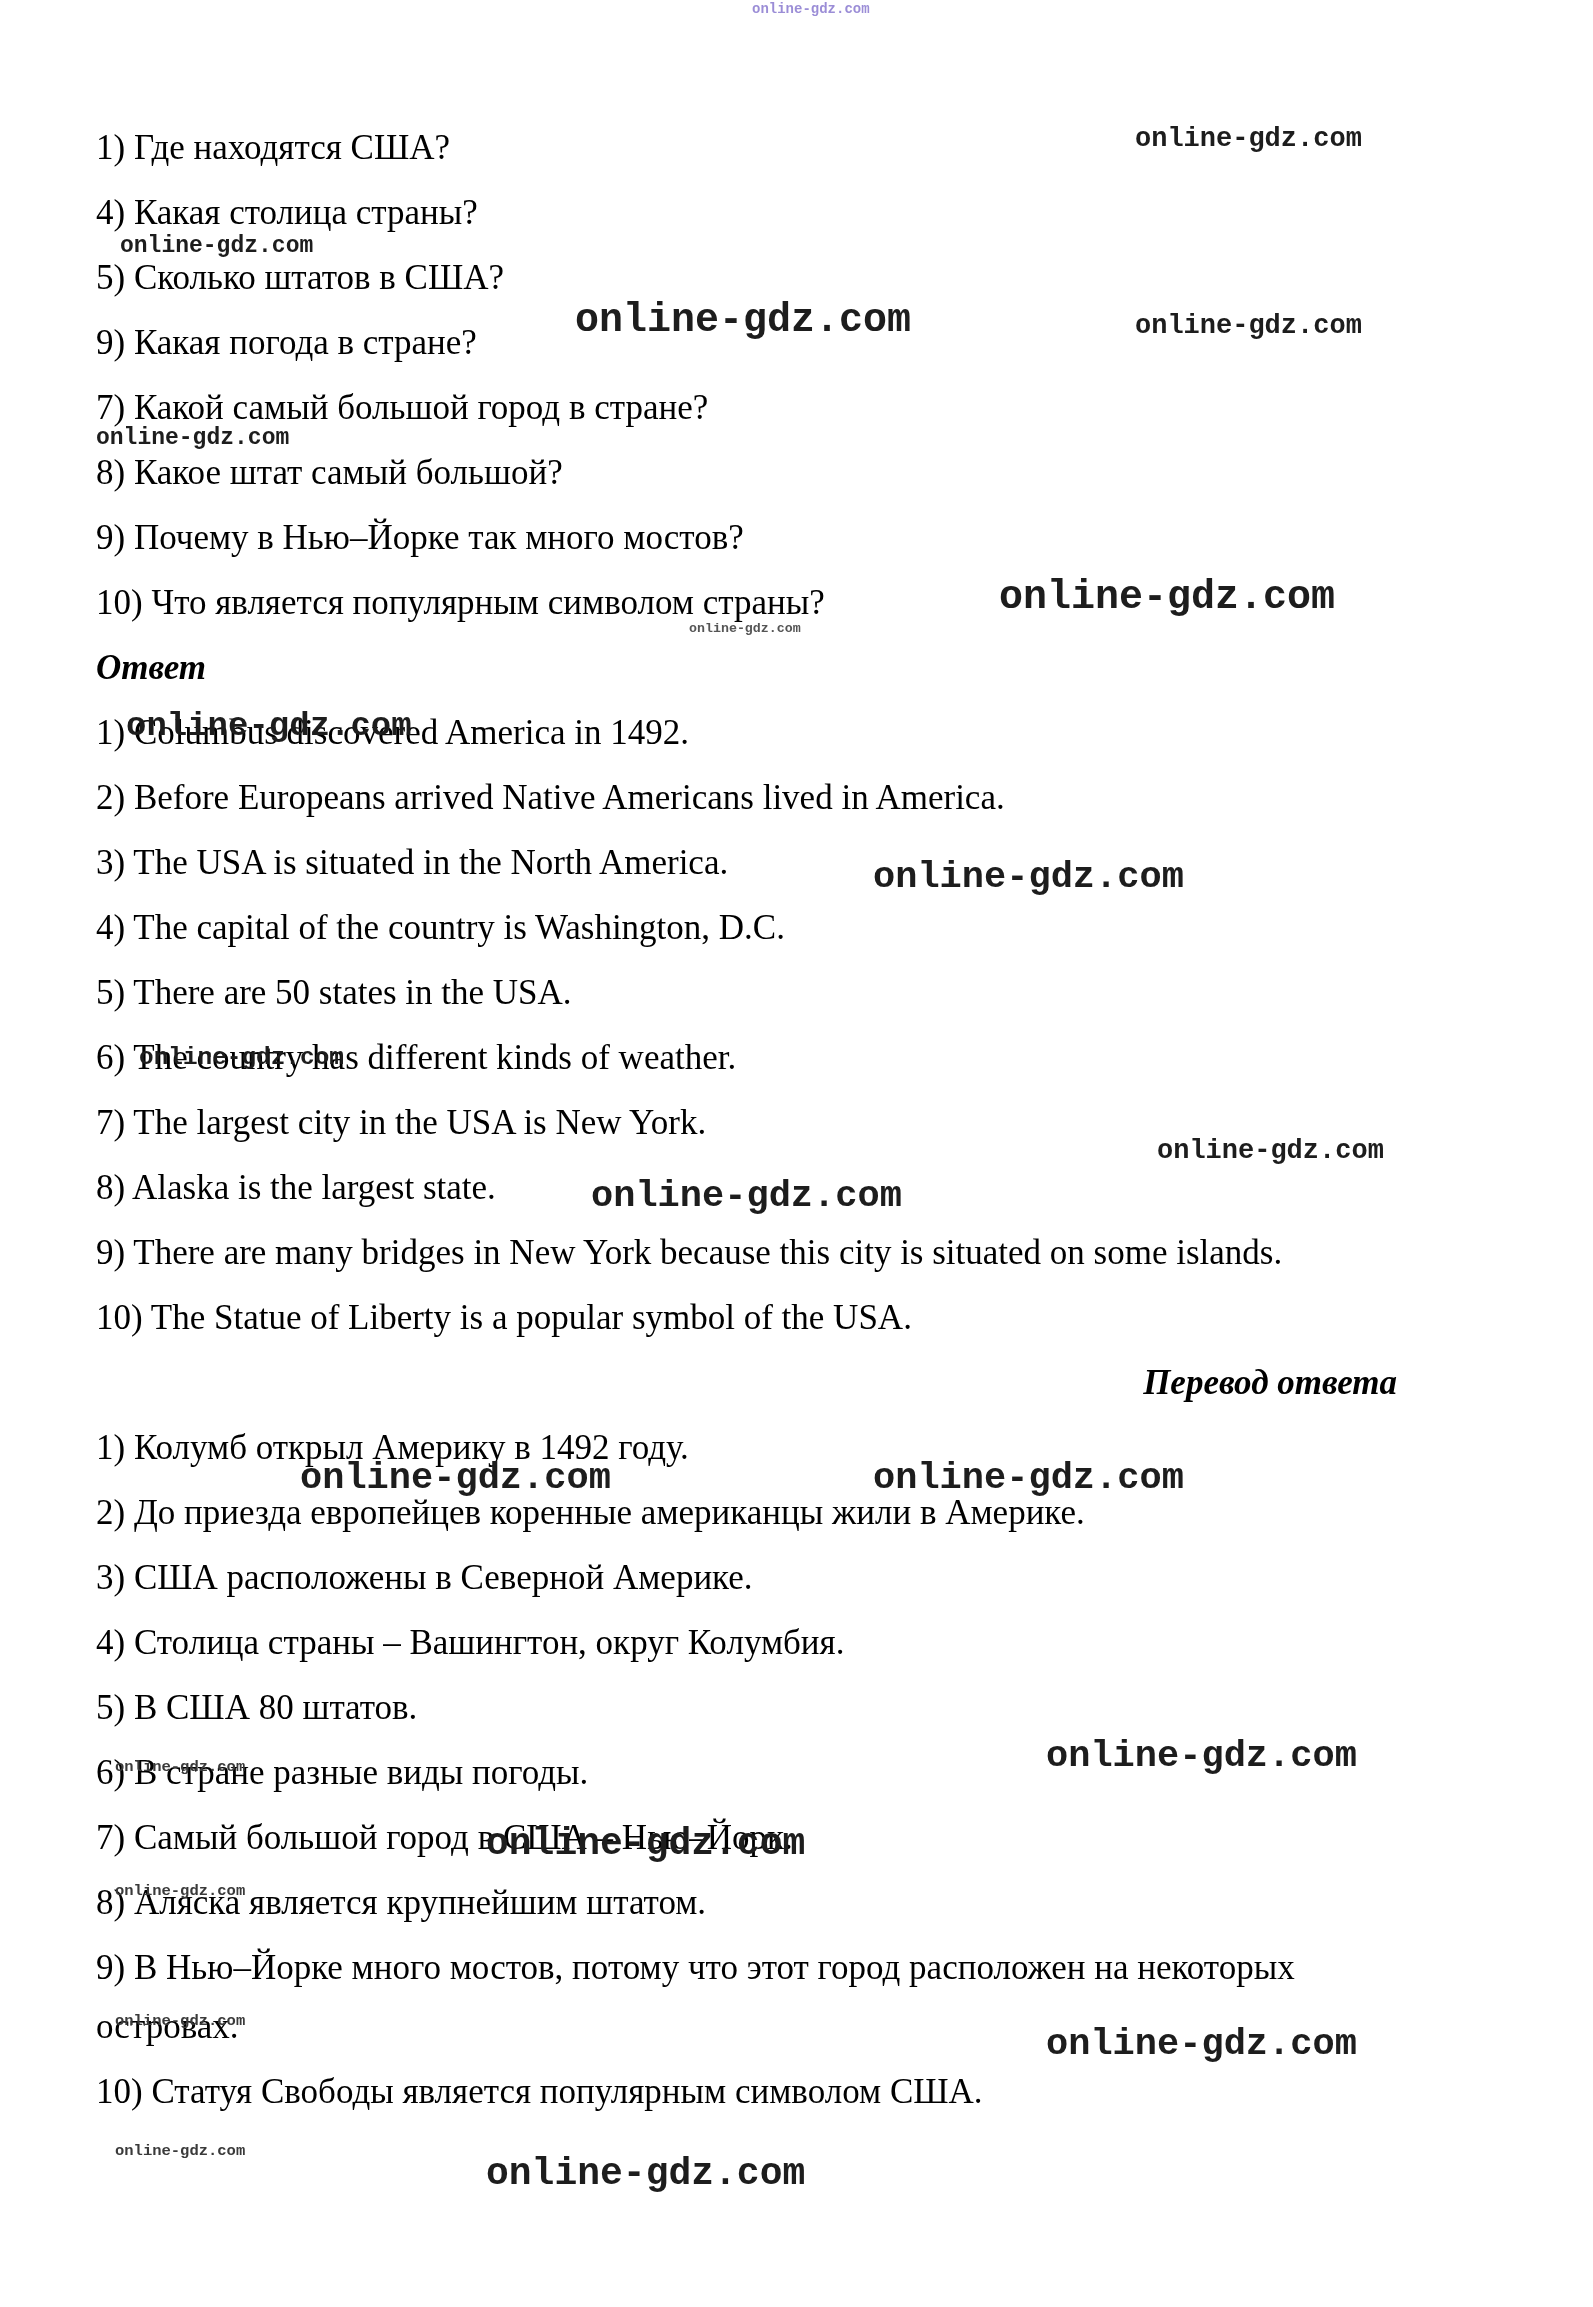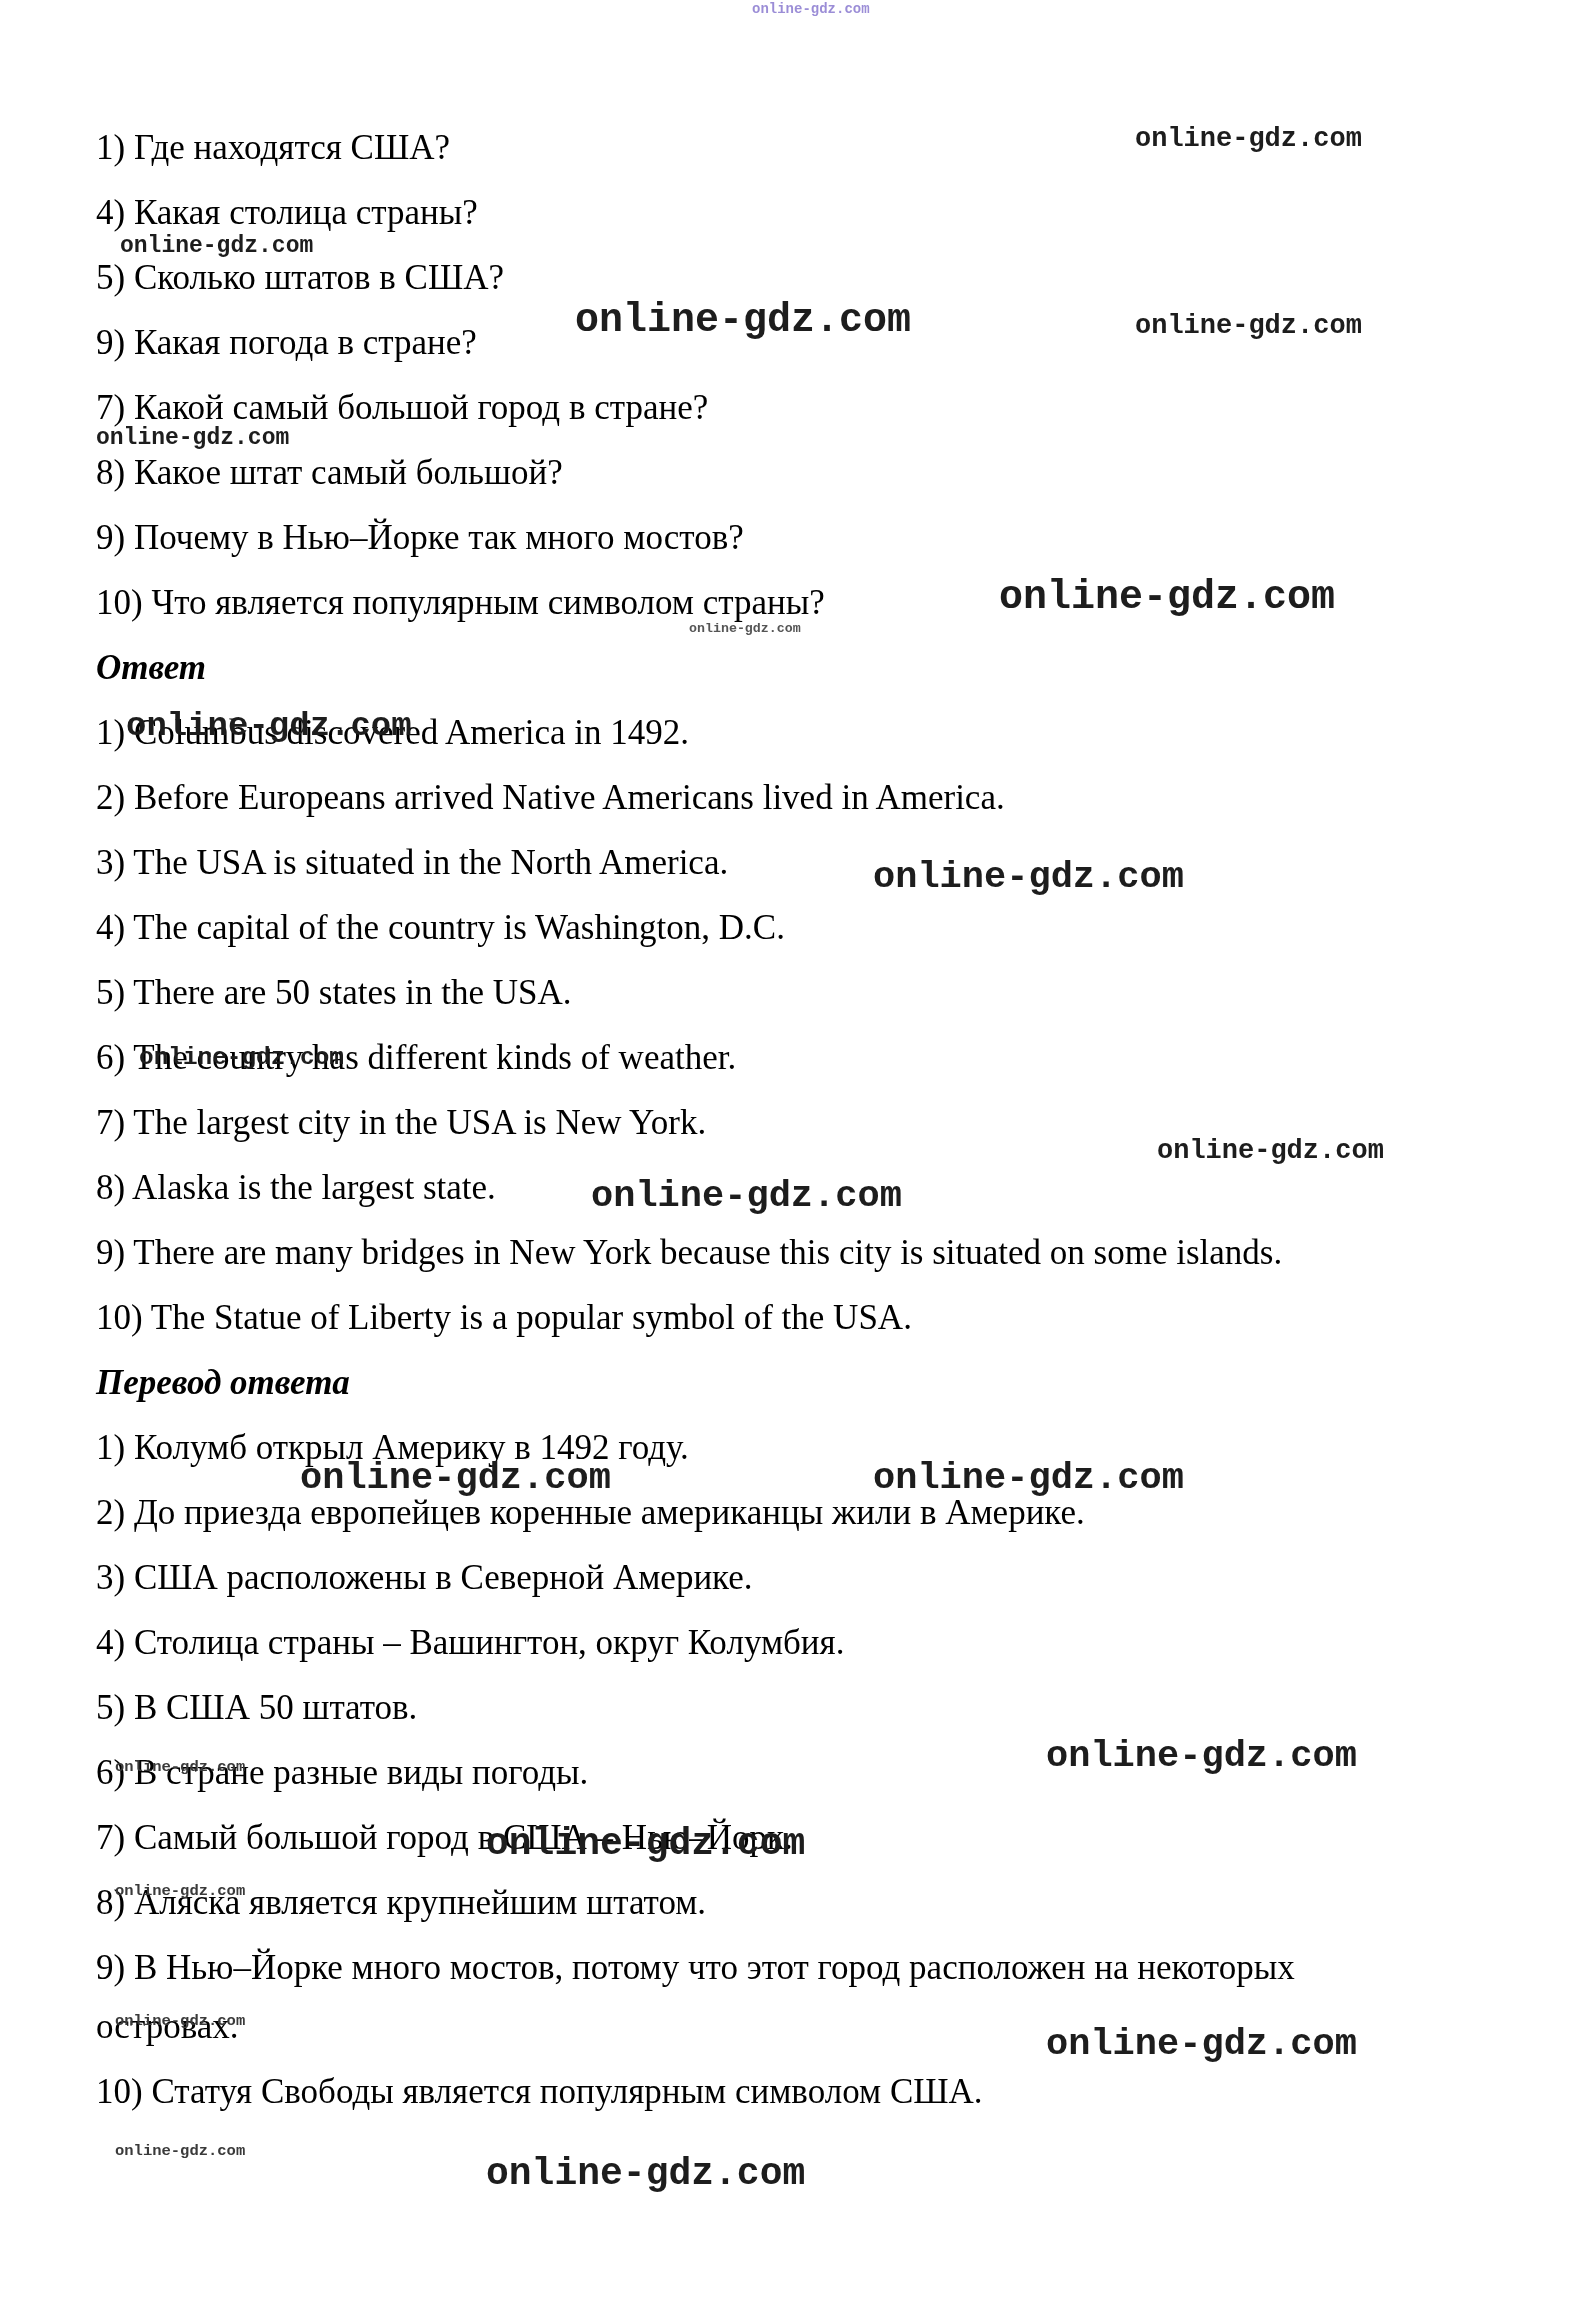--- a/index.html
+++ b/index.html
@@ -23,21 +23,21 @@
     margin: 0 0 6px 0;
     line-height: 59px;
   }
   .section-heading {
     font-style: italic;
     line-height: 59px;
     margin: 0;
     font-weight: bold;
   }
   .heading-answer { margin-top: 31px; margin-bottom: 28px; }
-  .heading-translation { margin-top: 41px; margin-bottom: 27px; }
+  .heading-translation { margin-top: 41px; margin-bottom: 27px; text-align: right; }
 
   
   .wm {
     position: absolute;
     font-family: Liberation Mono, monospace;
     font-weight: 700;
     color: #1d1d1d;
     white-space: nowrap;
     line-height: 1;
   }
@@ -99,21 +99,21 @@
     <p>8) Alaska is the largest state.</p>
     <p>9) There are many bridges in New York because this city is situated on some islands.</p>
     <p>10) The Statue of Liberty is a popular symbol of the USA.</p>
 
     <p class="section-heading heading-translation">Перевод ответа</p>
 
     <p>1) Колумб открыл Америку в 1492 году.</p>
     <p>2) До приезда европейцев коренные американцы жили в Америке.</p>
     <p>3) США расположены в Северной Америке.</p>
     <p>4) Столица страны – Вашингтон, округ Колумбия.</p>
-    <p>5) В США 50 штатов.</p>
+    <p>5) В США 80 штатов.</p>
     <p>6) В стране разные виды погоды.</p>
     <p>7) Самый большой город в США – Нью–Йорк.</p>
     <p>8) Аляска является крупнейшим штатом.</p>
     <p>9) В Нью–Йорке много мостов, потому что этот город расположен на некоторых островах.</p>
     <p>10) Статуя Свободы является популярным символом США.</p>
   </div>
 
   <span class="wm wm-top   w01">online-gdz.com</span>
   <span class="wm wm-med   w02">online-gdz.com</span>
   <span class="wm wm-small w03">online-gdz.com</span>

